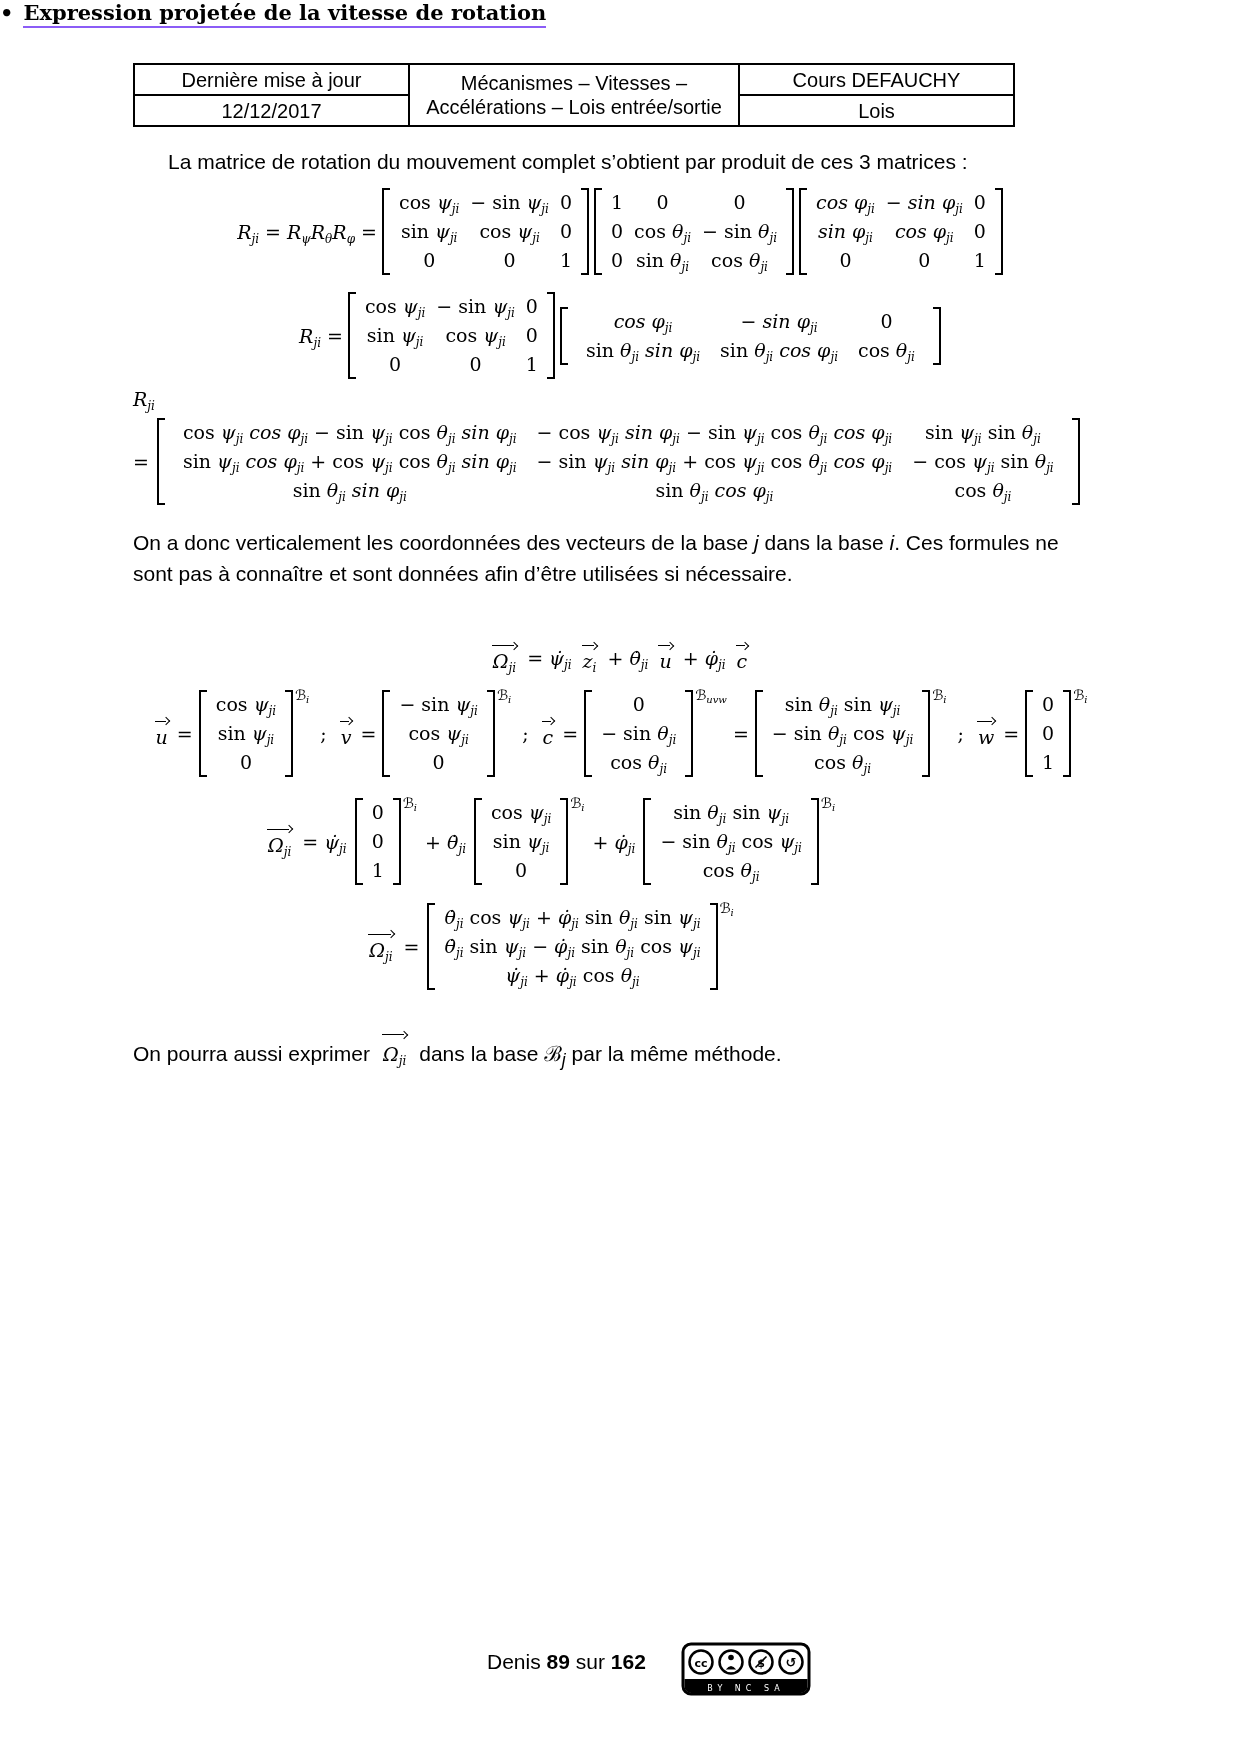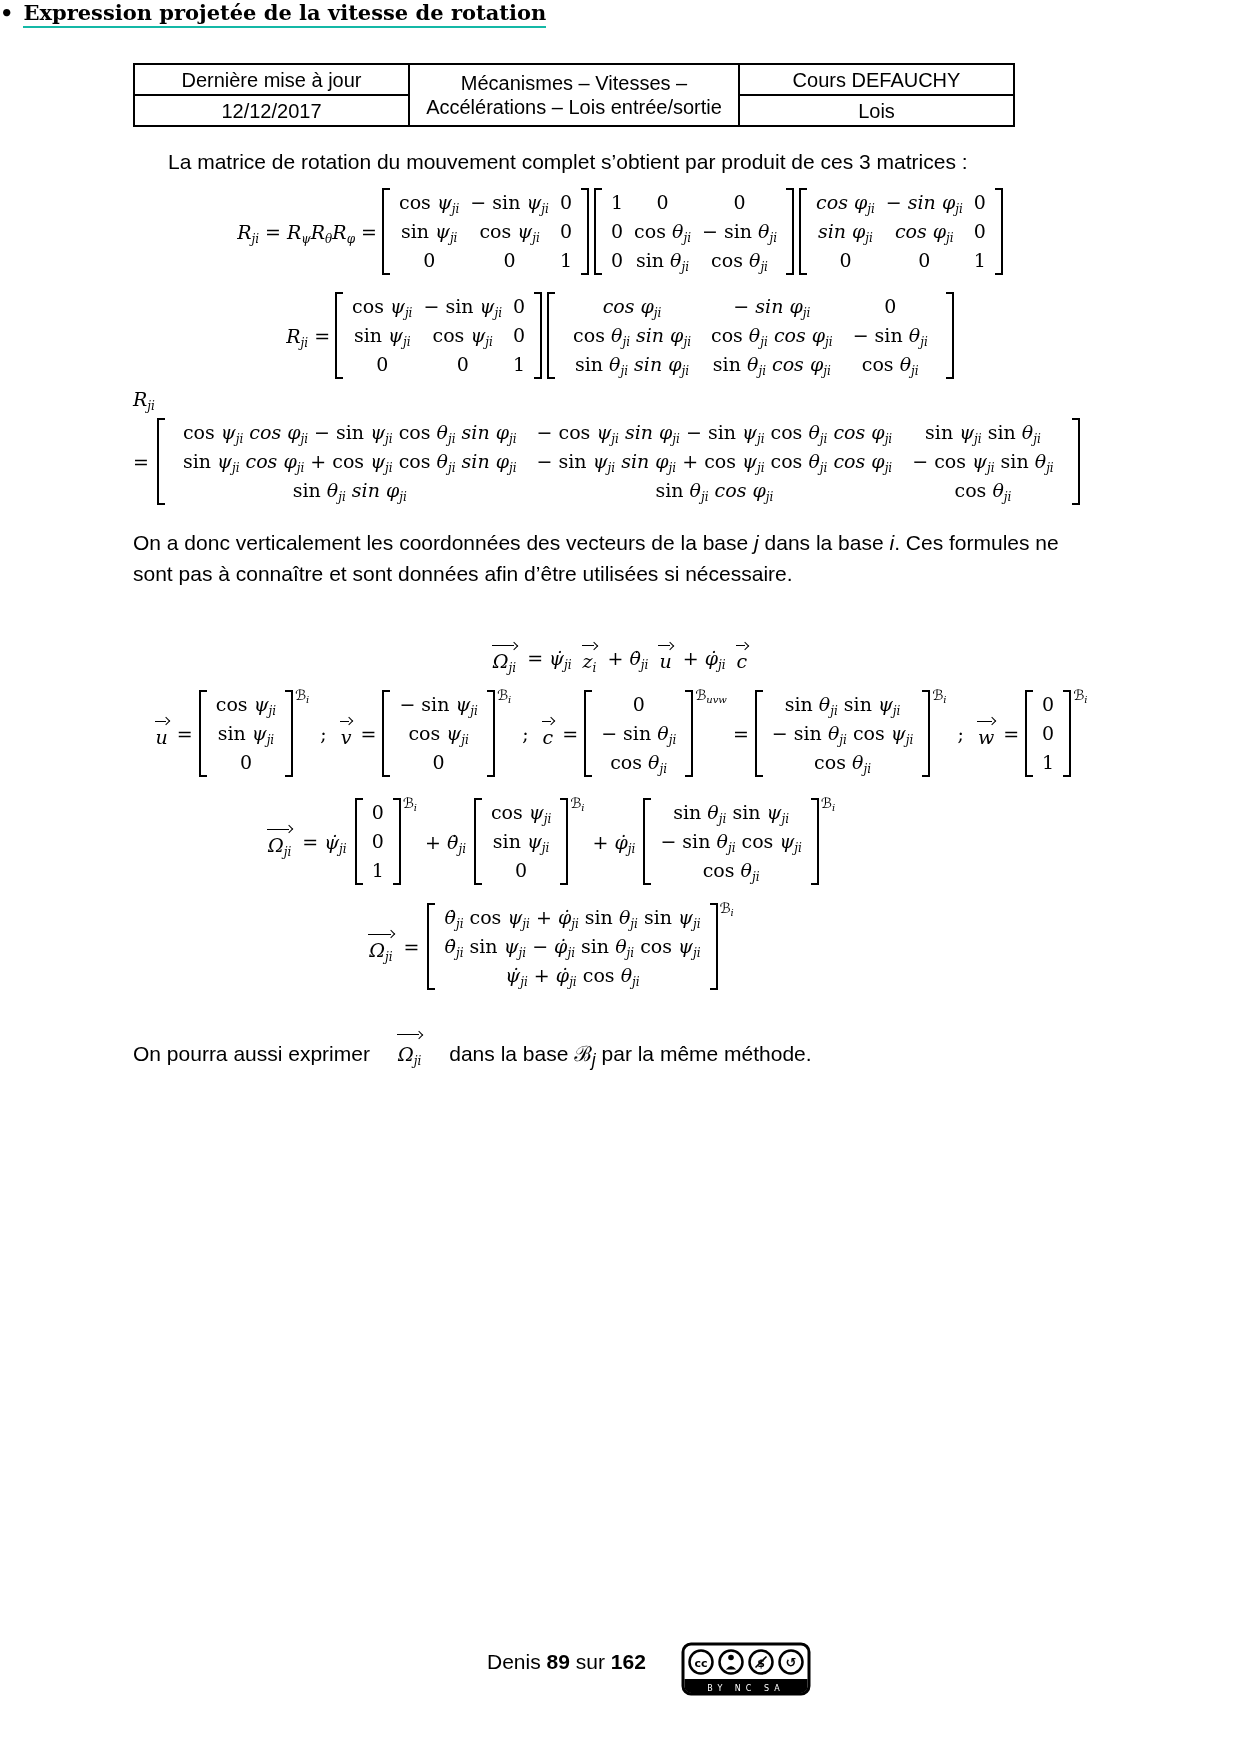--- a/index.html
+++ b/index.html
@@ -10,22 +10,22 @@
   #header-table{position:absolute;left:133px;top:63px;width:852px;border-collapse:collapse;table-layout:fixed;}
   #header-table td{border:2px solid #000;text-align:center;vertical-align:middle;
                    font-size:20px;height:29px;padding:0 4px;line-height:24px;}
   .col-a{width:265px;margin-top:24px;} .col-b{width:320px;} .col-c{width:265px;}
 
   
   .doc-text{position:absolute;font-size:21px;line-height:31px;}
   #intro{left:168px;top:146px;}
   #para-base{left:133px;top:527px;width:968px;}
   #heading{left:133px;top:600px;font-family:"DejaVu Serif",serif;font-weight:bold;font-size:21px;}
-  #heading .hd-title{border-bottom:2px solid #14b8a6;padding-bottom:1px;margin-left:10px;}
-  #para-method{left:133px;top:1033px;display:flex;align-items:baseline;gap:25px;}
+  #heading .hd-title{border-bottom:2px solid #8b5cf6;padding-bottom:1px;margin-left:10px;}
+  #para-method{left:133px;top:1033px;display:flex;align-items:baseline;gap:10px;}
 
   
   .math{font-family:"DejaVu Serif",serif;font-size:19px;}
   .math i{font-style:italic;}
   .math sub{font-size:12px;line-height:0;vertical-align:-4px;}
   .eq{position:absolute;left:133px;width:974px;display:flex;align-items:center;justify-content:center;}
   #eq-product{top:188px;gap:5px;}
   #eq-partial{top:292px;gap:5px;}
   #eq-full-label{position:absolute;left:133px;top:388px;}
   #eq-full{top:418px;justify-content:flex-start;gap:8px;}
@@ -174,25 +174,20 @@
         </span>
         <span class="br"></span>
       </span>
     <span class="matrix wide">
         <span class="bl"></span>
         <span class="mbody">
           <div class="mrow">
             <span class="mcell"><i>cos φ<sub>ji</sub></i></span>
             <span class="mcell"><i>− sin φ<sub>ji</sub></i></span>
             <span class="mcell">0</span>
-          </div>
-          <div class="mrow">
-            <span class="mcell">cos <i>θ<sub>ji</sub> sin φ<sub>ji</sub></i></span>
-            <span class="mcell">cos <i>θ<sub>ji</sub> cos φ<sub>ji</sub></i></span>
-            <span class="mcell">− sin <i>θ<sub>ji</sub></i></span>
           </div>
           <div class="mrow">
             <span class="mcell">sin <i>θ<sub>ji</sub> sin φ<sub>ji</sub></i></span>
             <span class="mcell">sin <i>θ<sub>ji</sub> cos φ<sub>ji</sub></i></span>
             <span class="mcell">cos <i>θ<sub>ji</sub></i></span>
           </div>
         </span>
         <span class="br"></span>
       </span>
   </div>

